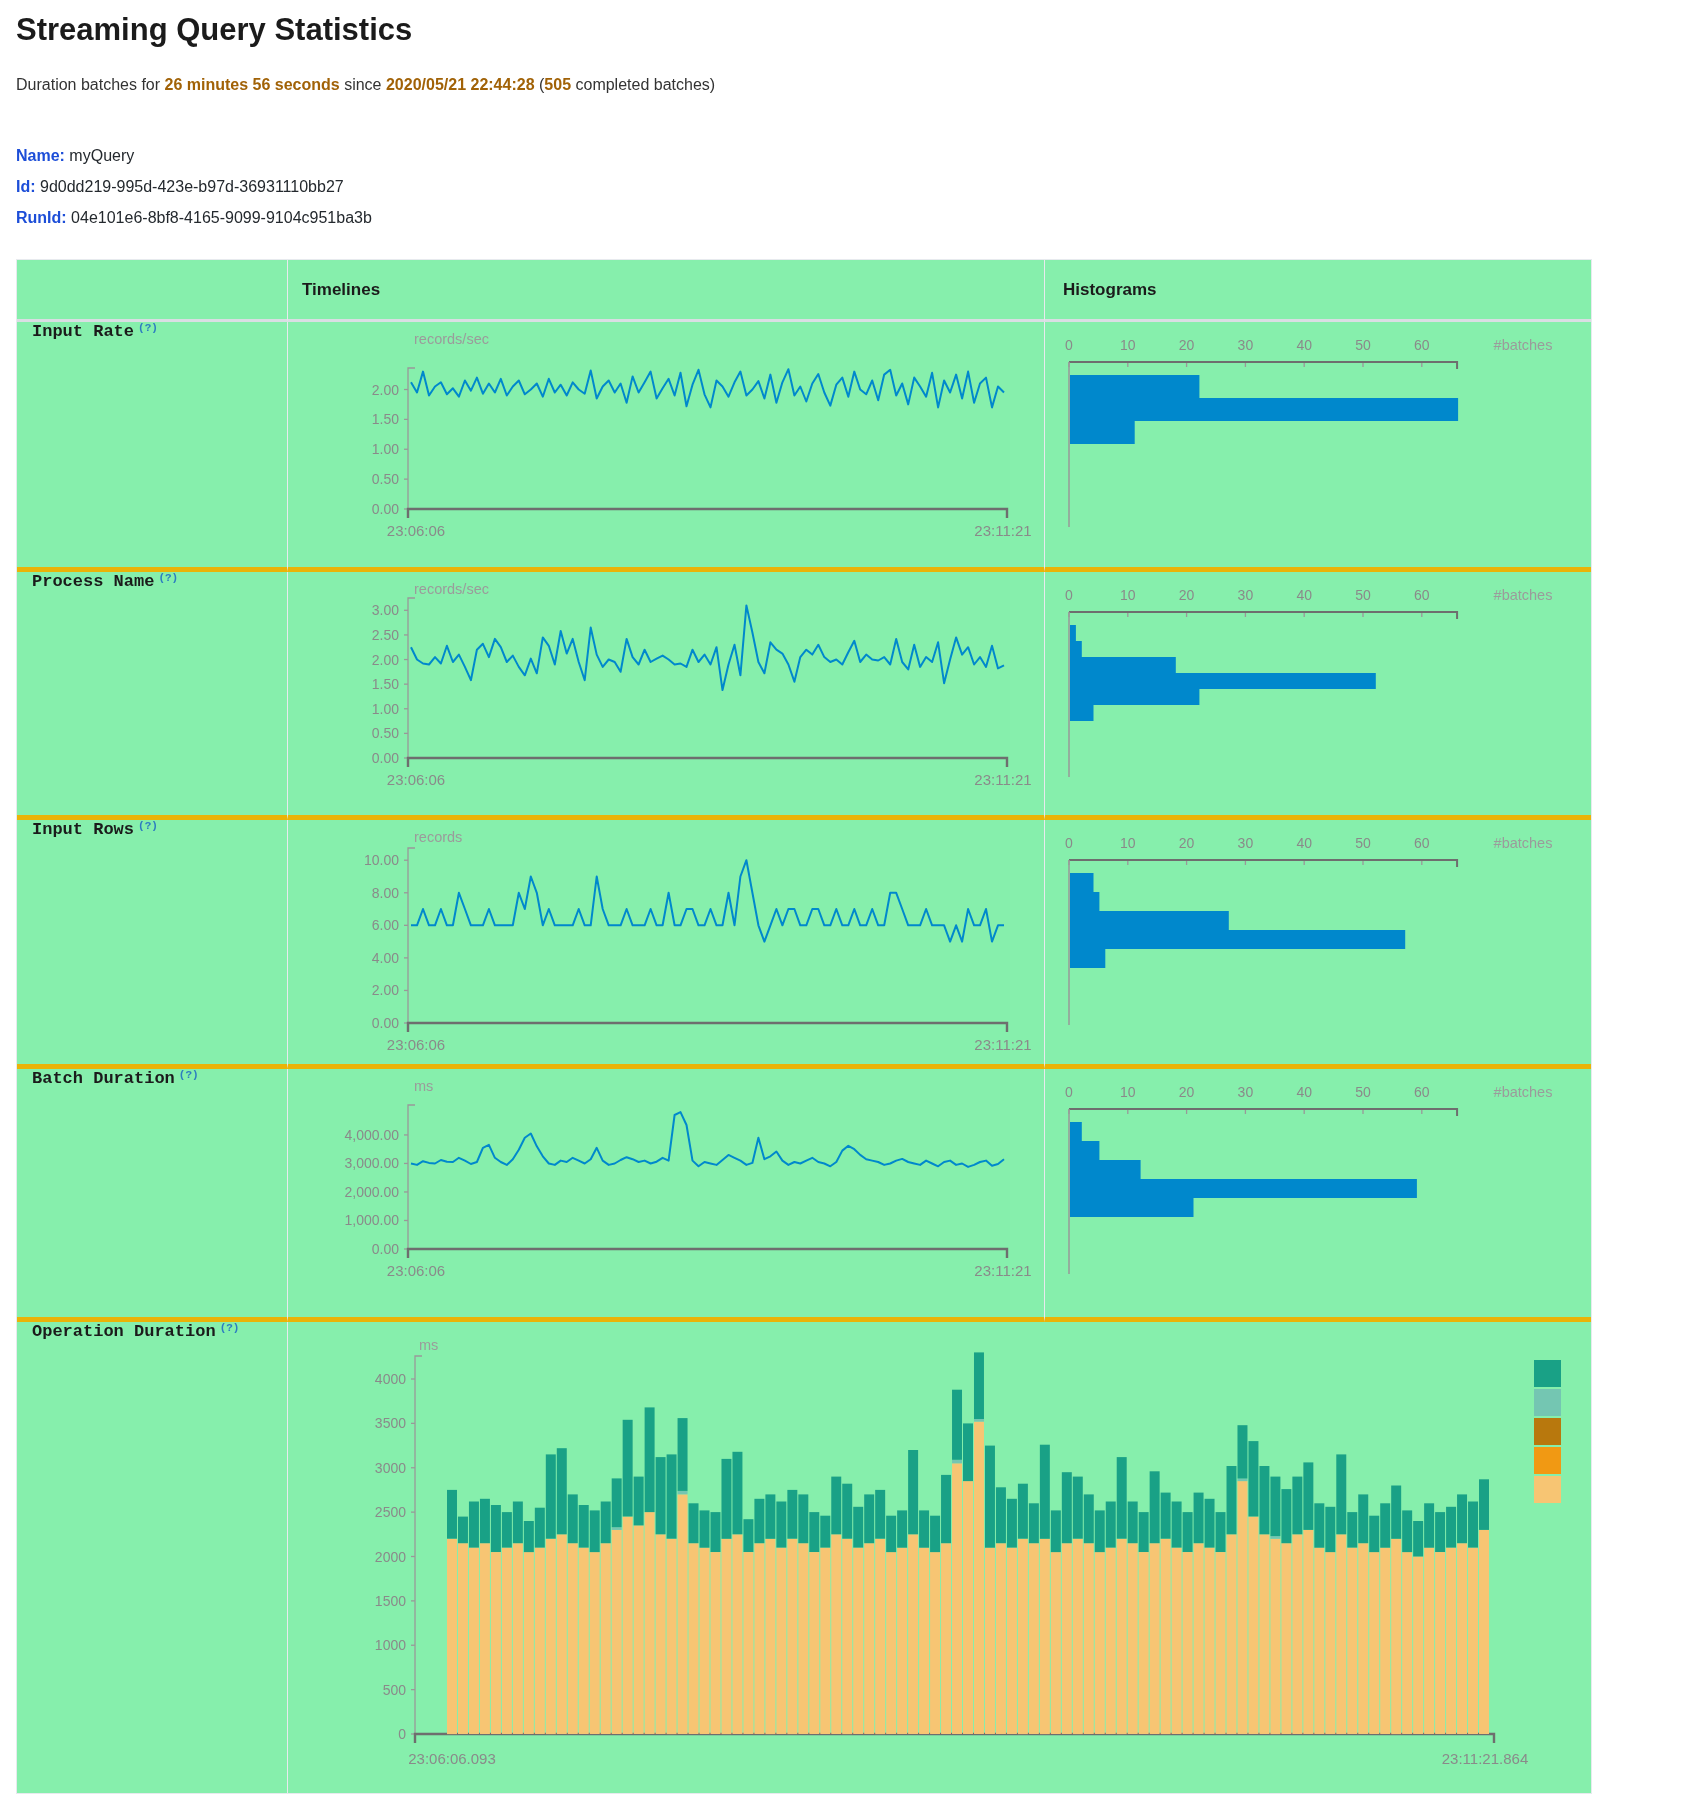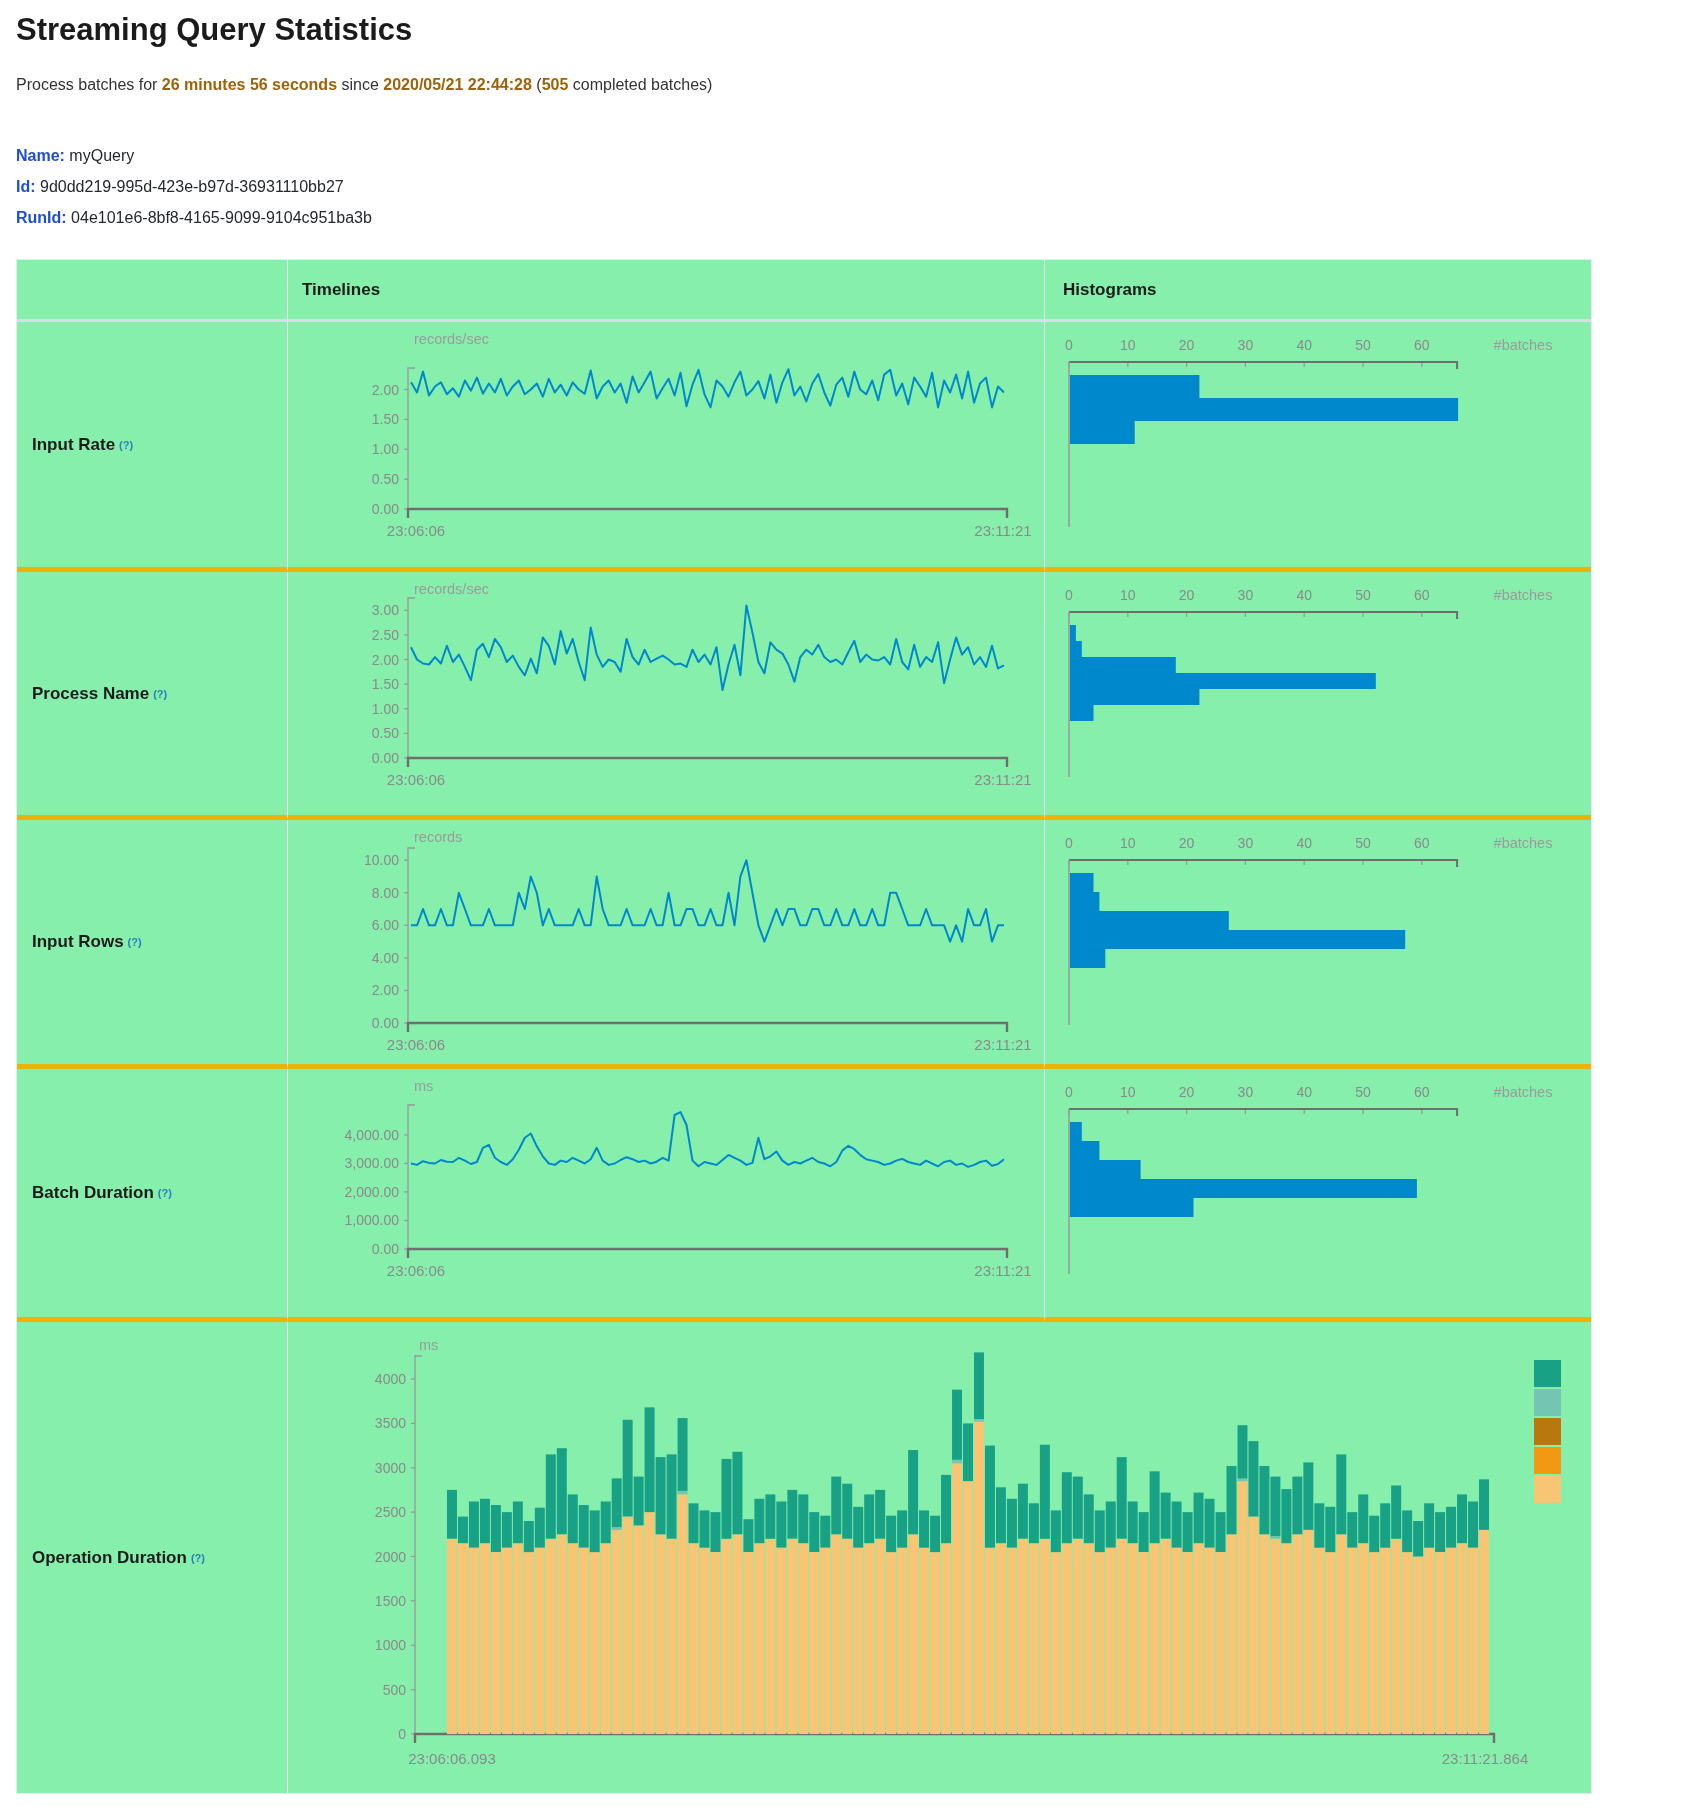--- a/index.html
+++ b/index.html
@@ -14,41 +14,41 @@
        display:grid;grid-template-columns:271px 757px 546px;
        grid-template-rows:62px 250px 248px 249px 253px 471px;
        border:1px solid #e7eaee;background:#86efac;box-sizing:border-box;}
   .cell{box-sizing:border-box;overflow:hidden;position:relative;}
   .hcell{border-bottom:3px solid #d9dee3;display:flex;align-items:center;
          font-size:17px;font-weight:700;color:#1b1b1b;}
   .hc2{padding-left:14px;border-right:0;}
   .hc3{padding-left:18px;}
   .rb{border-bottom:5px solid #eab308;}
   .cr{border-right:1px solid #e7eaee;}
-  .labcell{display:flex;align-items:center;padding-left:15px;font-size:17px;
-           font-weight:700;color:#1b1b1b;}
+  .labcell{display:flex;padding-left:15px;font-size:17px;
+           font-weight:700;color:#1b1b1b;font-family:Liberation Mono, monospace;}
   .labcell sup{font-size:11px;color:#2d7dc0;font-weight:700;margin-left:4px;cursor:pointer;}
   .opcell{grid-column:2/4;}
   svg{display:block;}
   svg text{font-family:"Liberation Sans", sans-serif;}
   .tick{font-size:14px;fill:#8a8a8a;}
   .unit{font-size:14.5px;fill:#9b9b9b;}
   .xlab{font-size:15px;fill:#8a8a8a;}
   #legend{position:absolute;}
   .sw{width:27px;height:27px;margin-bottom:2px;}
 </style>
 </head>
 <body>
 
 <div id="page">
 
   <div id="title">Streaming Query Statistics</div>
 
   <div id="subtitle">
-    <span>Process batches for </span><b>26 minutes 56 seconds</b><span> since </span><b>2020/05/21 22:44:28</b><span> (</span><b>505</b><span> completed batches)</span>
+    <span>Duration batches for </span><b>26 minutes 56 seconds</b><span> since </span><b>2020/05/21 22:44:28</b><span> (</span><b>505</b><span> completed batches)</span>
   </div>
 
   <div id="meta">
     <div><b>Name:</b> <span>myQuery</span></div>
     <div><b>Id:</b> <span>9d0dd219-995d-423e-b97d-36931110bb27</span></div>
     <div><b>RunId:</b> <span>04e101e6-8bf8-4165-9099-9104c951ba3b</span></div>
   </div>
 
   <div class="tbl">
 

